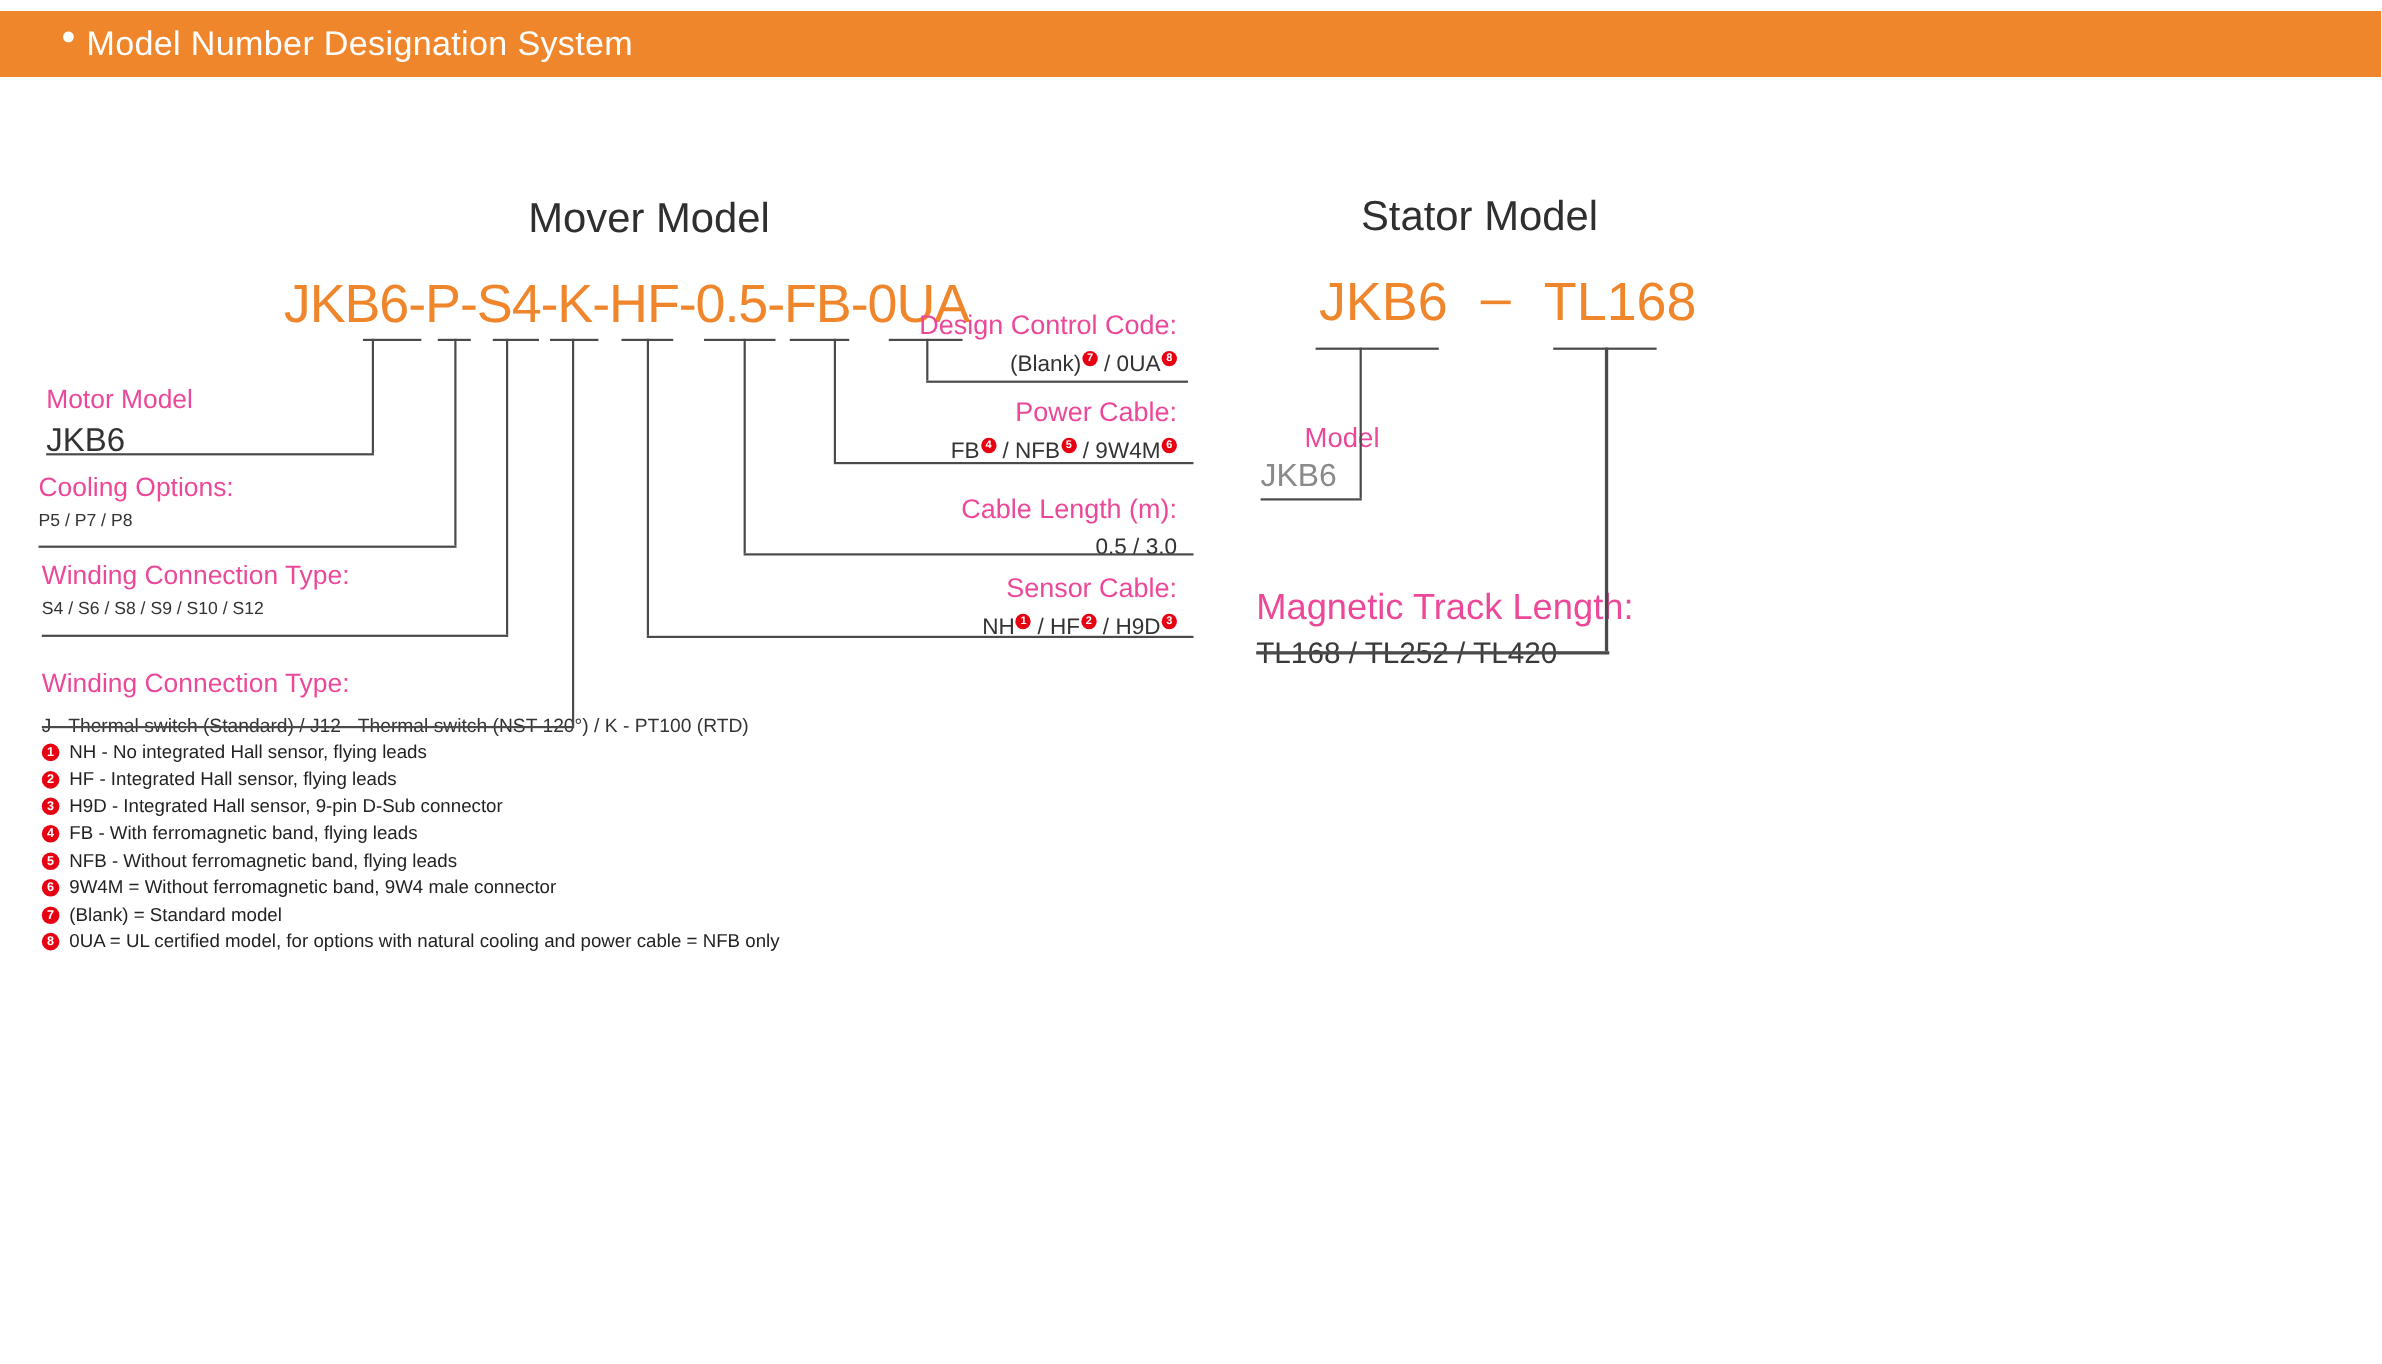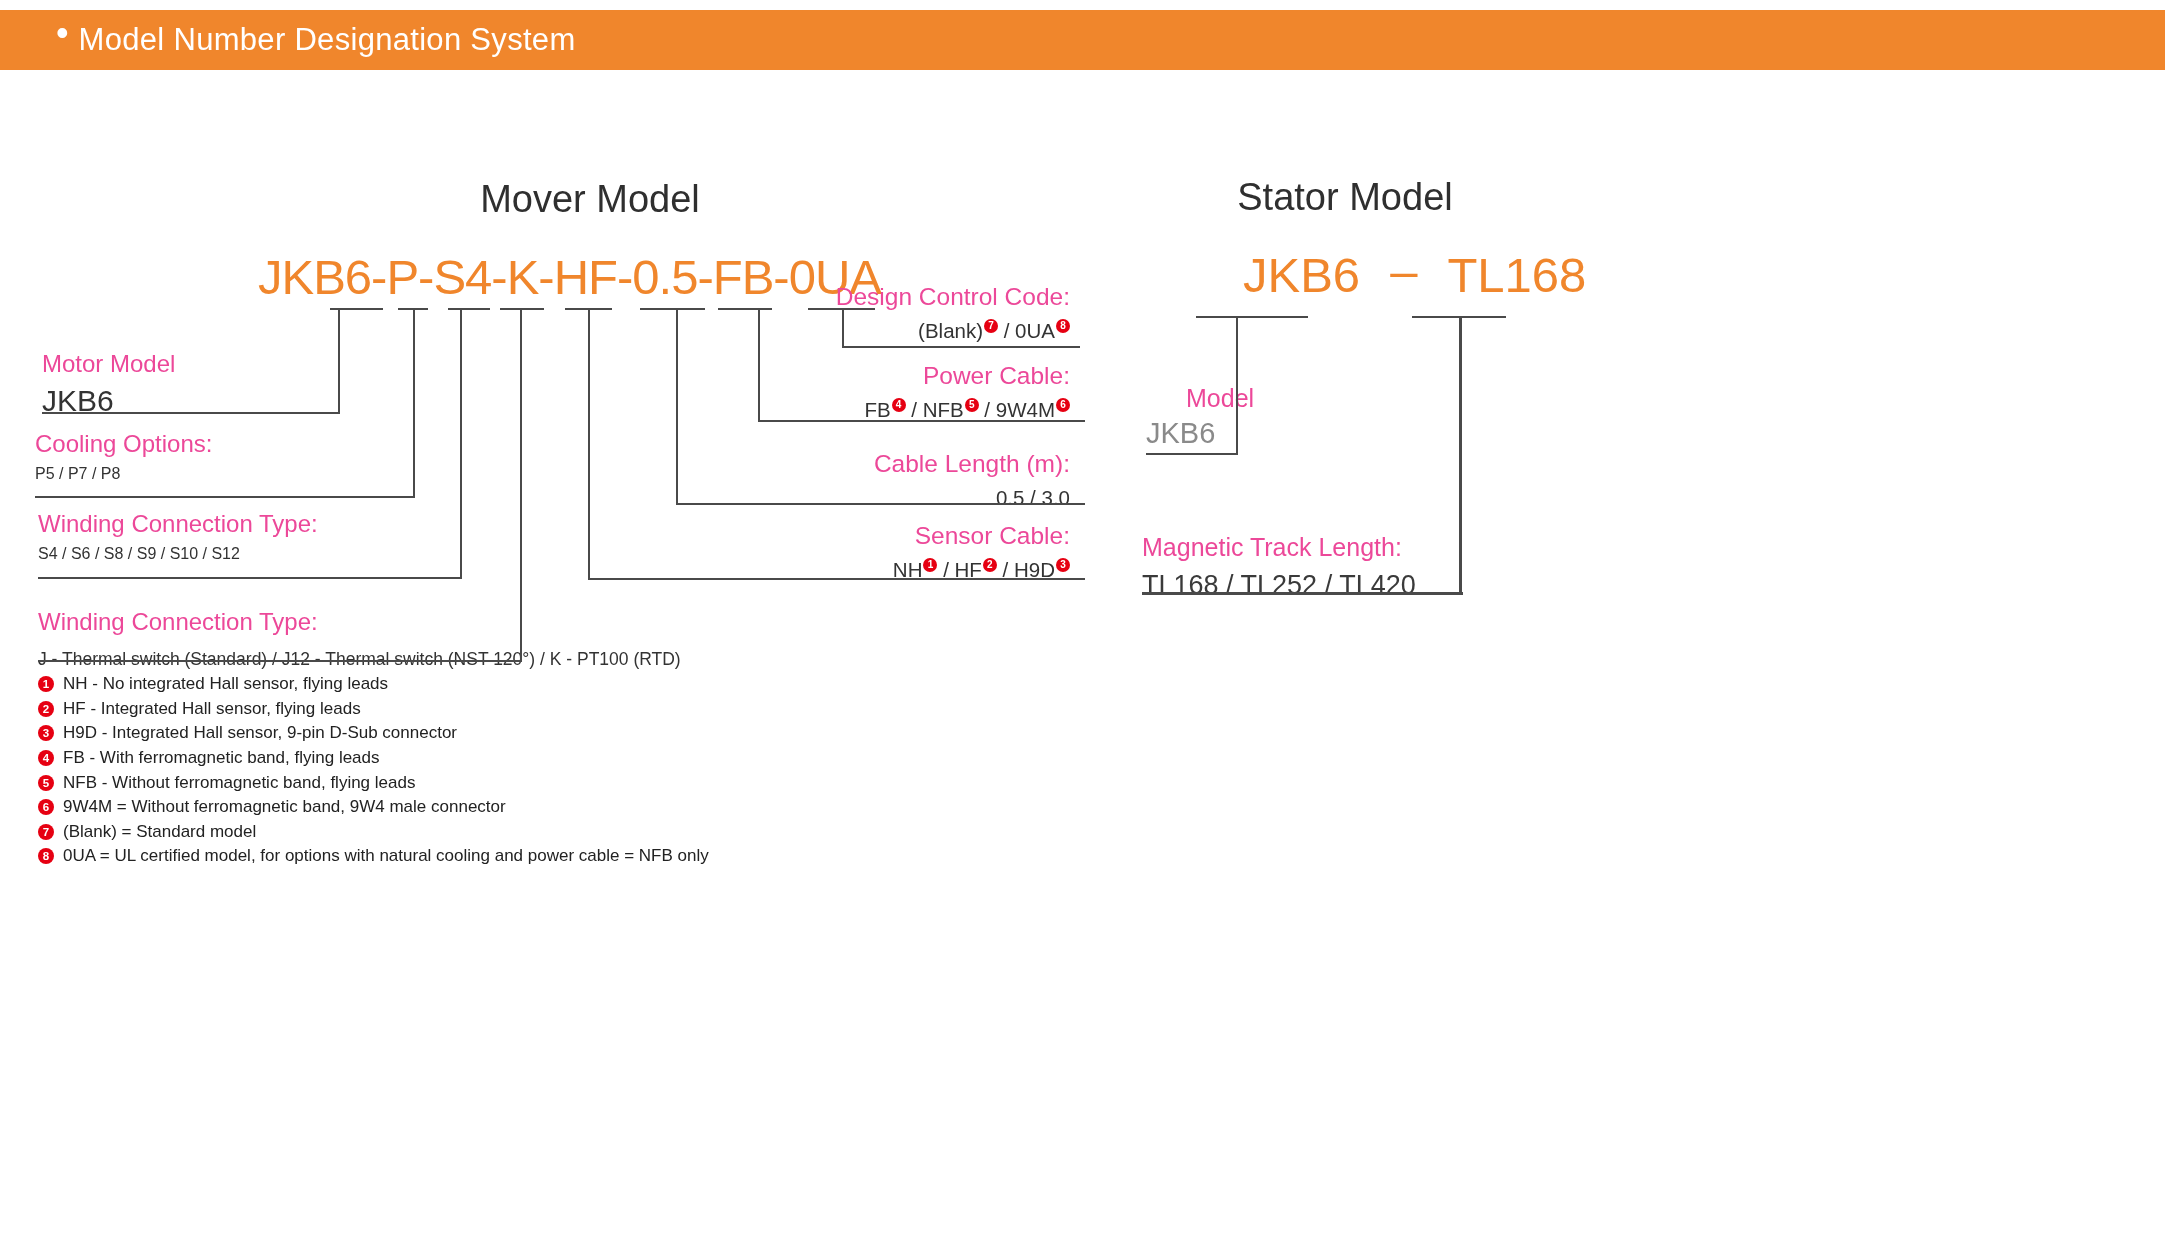--- a/index.html
+++ b/index.html
@@ -23,21 +23,21 @@
   }
   .mover-heading  { left:380px;  top:178px; }
   .stator-heading { left:1135px; top:176px; }
 
   
   .model-number {
     position:absolute; color:#F0862C; font-size:49px; font-weight:400;
     letter-spacing:-1px; white-space:nowrap; line-height:1.05;
   }
   .mover-model  { left:258px;  top:252px; }
-  .stator-model { left:1243px; top:250px; letter-spacing:0;text-align:center; }
+  .stator-model { left:1199px; top:250px; letter-spacing:0;text-align:center; }
   .stator-model .sep { margin:0 30px; position:relative; top:-4px; }
 
   
   .label-title { font-size:24px; color:#ec4899; }
   .label-value { font-size:16px; color:#333; }
 
   .ll { position:absolute; }
   .ll-1 { left:42px; top:350px; }
   .ll-1 .label-value { font-size:30px; margin-top:6px; }
   .ll-2 { left:35px; top:430px; }
@@ -53,21 +53,21 @@
   .rl-1 { right:1095px; top:283px; }
   .rl-2 { right:1095px; top:362px; }
   .rl-3 { right:1095px; top:450px; }
   .rl-4 { right:1095px; top:522px; }
 
   
   .sl-model { position:absolute; left:1146px; top:384px; }
   .sl-model .label-title { font-size:25px;margin-left:40px; }
   .sl-model .label-value { font-size:29px; color:#8a8a8a; margin-top:4px; }
   .sl-track { position:absolute; left:1142px; top:533px; }
-  .sl-track .label-title { font-size:25px; }
+  .sl-track .label-title { font-size:33px; }
   .sl-track .label-value { font-size:27px; margin-top:8px; color:#3a3a3a; }
 
   
   .footnotes { position:absolute; left:38px; top:672px; }
   .footnote-row { display:flex; align-items:center; height:24.6px; }
   .fn-circle {
     width:16px; height:16px; border-radius:50%; background:#E60012;
     color:#fff; font-size:11.5px; font-weight:bold; line-height:16px;
     text-align:center; flex:0 0 16px;
   }

